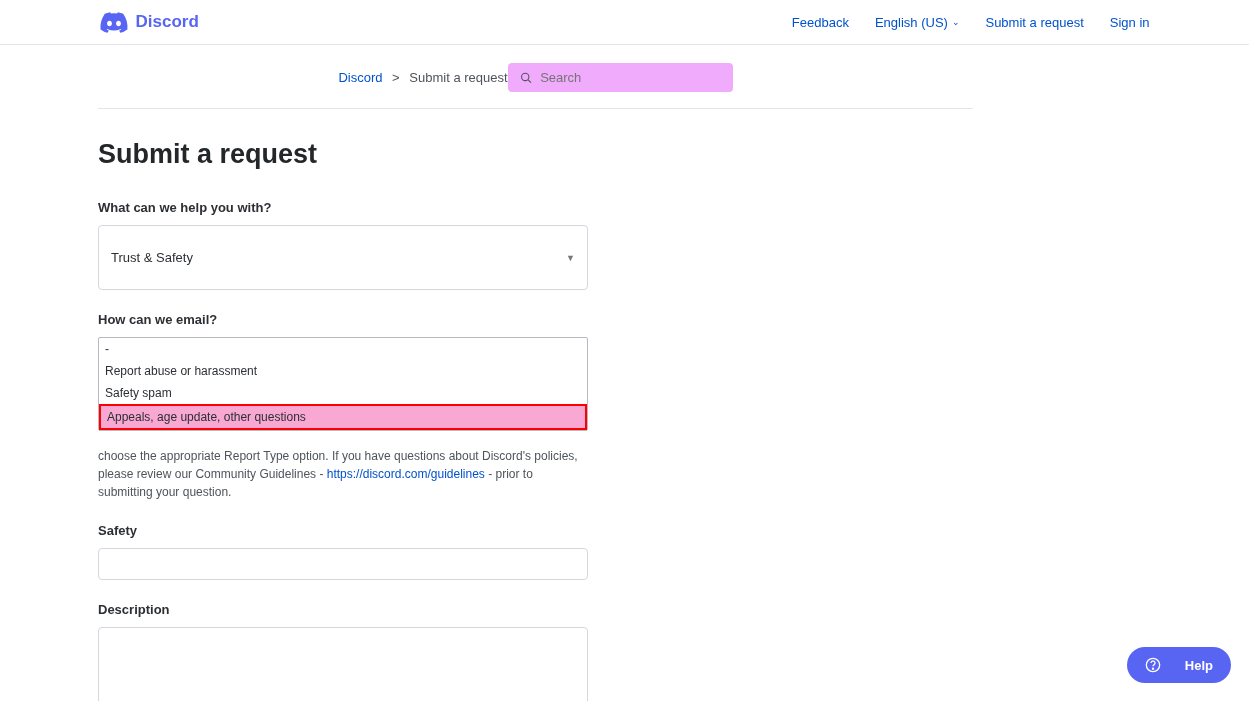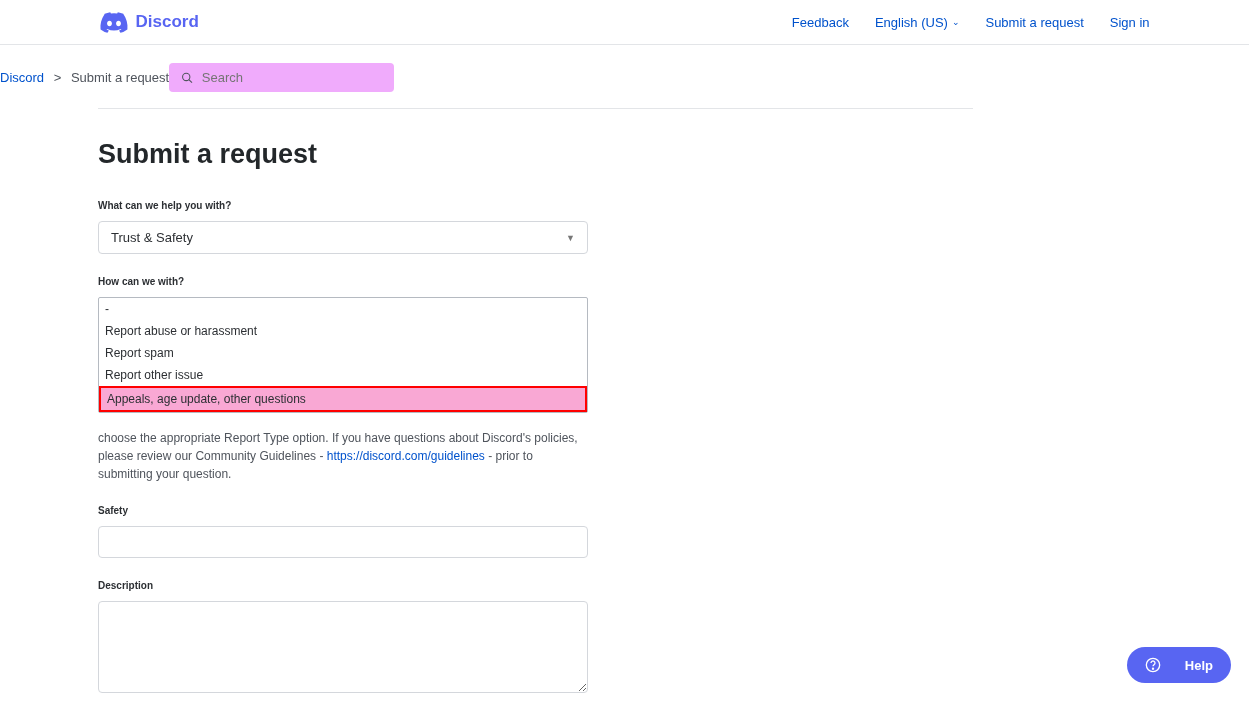--- a/index.html
+++ b/index.html
@@ -5,35 +5,35 @@
     * { margin: 0; padding: 0; box-sizing: border-box; }
     body { font-family: -apple-system, BlinkMacSystemFont, "Segoe UI", Helvetica, Arial, sans-serif; background: #fff; color: #2c2f33; }
     
     .header { border-bottom: 1px solid #e3e5e8; padding: 0 20px; height: 45px; display: flex; align-items: center; }
     .header-inner { max-width: 1050px; margin: 0 auto; width: 100%; display: flex; justify-content: space-between; align-items: center; }
     .logo { display: flex; align-items: center; gap: 8px; color: #5865F2; font-weight: 700; font-size: 17px; }
     .logo svg { width: 28px; height: 21px; }
     .nav-links { display: flex; gap: 26px; align-items: center; margin-left: 44px; }
     .nav-links a { color: #0052cc; text-decoration: none; font-size: 13px; font-weight: 500; display: flex; align-items: center; gap: 4px; }
     .chevron { font-size: 9px; }
-    .top-row { display: flex; justify-content: flex-start; align-items: center; padding: 18px 0 0 0; margin-right: 0; width: 875px; }
+    .top-row { display: flex; justify-content: center; align-items: center; padding: 18px 0 0 0; margin-left: 98px; margin-right: 0; width: 875px; }
     .breadcrumb { font-size: 13px; color: #4f545c; }
     .breadcrumb a { color: #0052cc; text-decoration: none; }
     .breadcrumb .sep { margin: 0 6px; color: #4f545c; }
     .search-box { background: #f0abfc; border-radius: 4px; padding: 7px 12px; display: flex; align-items: center; gap: 8px; width: 225px; }
     .search-box input { border: none; background: transparent; outline: none; font-size: 13px; width: 100%; color: #4f545c; }
     .search-box svg { width: 14px; height: 14px; }
     
     .divider { border-bottom: 1px solid #e3e5e8; margin-top: 16px; margin-left: 98px; width: 875px; }
     
     .form-area { margin-left: 98px; width: 490px; padding-top: 30px; }
     .page-title { font-size: 27px; font-weight: 600; color: #23272a; margin-bottom: 30px; }
     .field { margin-bottom: 22px; }
-    .field-label { font-size: 10px; font-weight: 600; color: #2c2f33; margin-bottom: 10px; display: block; }
-    .select-box { border: 1px solid #d4d7dc; border-radius: 4px; padding: 8px 12px; font-size: 13px; color: #2c2f33; background: #fff; display: flex; justify-content: space-between; align-items: center; cursor: pointer; }
+    .field-label { font-size: 13px; font-weight: 600; color: #2c2f33; margin-bottom: 10px; display: block; }
+    .select-box { border: 1px solid #d4d7dc; border-radius: 4px; padding: 24px 12px; font-size: 13px; color: #2c2f33; background: #fff; display: flex; justify-content: space-between; align-items: center; cursor: pointer; }
     .select-box .caret { color: #777; font-size: 9px; }
     .text-input { border: 1px solid #d4d7dc; border-radius: 4px; padding: 8px 12px; font-size: 13px; width: 100%; height: 32px; outline: none; }
     .textarea { border: 1px solid #d4d7dc; border-radius: 4px; padding: 8px 12px; font-size: 13px; width: 100%; height: 92px; outline: none; resize: both; }
     
     .dropdown { border: 1px solid #b5bac1; border-radius: 2px; background: #fff; font-size: 12px; color: #2c2f33; }
     .dropdown-item { padding: 4px 6px; cursor: pointer; }
     .dropdown-item.redbox { border: 2px solid #ff0000; background: #f9a8d4; }
     
     .help-text { font-size: 12px; color: #4f545c; line-height: 1.5; margin-top: 16px; }
     .help-text a { color: #0052cc; text-decoration: none; }
@@ -93,26 +93,25 @@
   <div class="field">
     <label class="field-label">What can we help you with?</label>
     <div class="select-box">
       <span>Trust &amp; Safety</span>
       <span class="caret">▼</span>
     </div>
   </div>
 
 
   <div class="field">
-    <label class="field-label">How can we with?</label>
+    <label class="field-label">How can we email?</label>
     <div class="dropdown">
       <div class="dropdown-item">-</div>
       <div class="dropdown-item">Report abuse or harassment</div>
-      <div class="dropdown-item">Report spam</div>
-      <div class="dropdown-item">Report other issue</div>
+      <div class="dropdown-item">Safety spam</div>
       <div class="dropdown-item redbox">Appeals, age update, other questions</div>
     </div>
     <div class="help-text">
       <span>choose the appropriate Report Type option. If you have questions about Discord's policies, please review our Community Guidelines - </span><a href="#">https://discord.com/guidelines</a><span> - prior to submitting your question.</span>
     </div>
   </div>
 
   <div class="field">
     <label class="field-label">Safety</label>
     <input type="text" class="text-input" style="">

